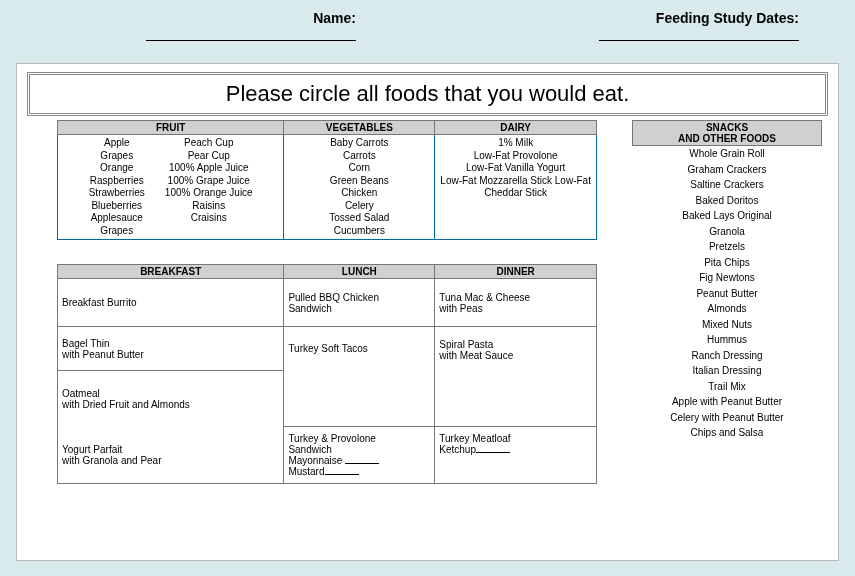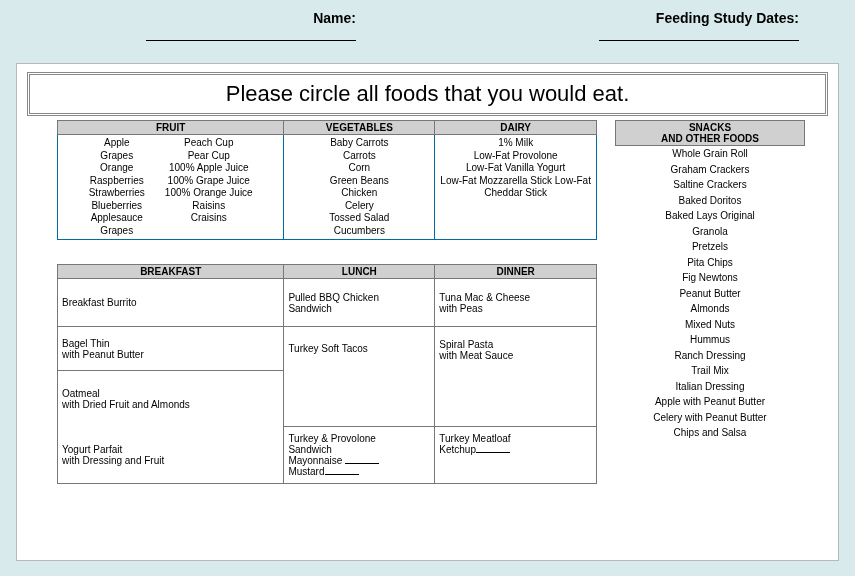--- a/index.html
+++ b/index.html
@@ -3,21 +3,21 @@
 <meta charset="utf-8">
 <style>
 * { box-sizing: border-box; margin: 0; padding: 0; }
 body { font-family: "Segoe UI", "Myriad Pro", Arial, sans-serif; background: #fff; width: 855px; }
 .page-bg { background: #d9eaec; padding: 6px; width: 855px; height: 576px; position: relative; }
 .header-row { display: flex; padding: 4px 50px 8px 50px; font-size: 14px; font-weight: 600; }
 .header-row .field { display: flex; align-items: flex-end; flex-direction: column; }
 .header-row .line { border-bottom: 1px solid #000; display: inline-block; height: 1.1em; }
 .white-card { background: #fff; border: 1px solid #b9b9b9; margin: 14px 10px; height: 498px; position: relative; }
 .instruction-banner { border: 3px double #888; margin: 8px 10px 4px 10px; text-align: center; font-size: 22px; padding: 6px 0; }
-.content-area { display: flex; padding: 0 46px 0 40px; gap: 18px; }
+.content-area { display: flex; padding: 0 46px 0 40px; gap: 35px; }
 .left-col { flex: 0 0 540px; }
 .right-col { flex: 0 0 190px; }
 .cat-table { width: 100%; border-collapse: collapse; font-size: 10px; table-layout: fixed; }
 .cat-table th { background: #d0d0d0; border: 1px solid #777; font-weight: bold; text-align: center; padding: 1px 0; }
 .cat-table td { border: 1px solid #0369a1; vertical-align: top; padding: 2px 4px; text-align: center; line-height: 1.25; }
 .fruit-cols { display: flex; justify-content: center; gap: 20px; }
 .fruit-cols > div { text-align: center; }
 .snacks-table { width: 100%; border-collapse: collapse; font-size: 10px; }
 .snacks-table th { background: #d0d0d0; border: 1px solid #777; font-weight: bold; text-align: center; padding: 1px 0; line-height: 1.1; }
 .snacks-table td { text-align: center; padding: 1px 0; line-height: 1.35; font-size: 10px; border-left: none; border-right: none; }
@@ -167,21 +167,21 @@
               <div class="twoline">
                 <div>Oatmeal</div>
                 <div>with Dried Fruit and Almonds</div>
               </div>
             </td>
           </tr>
           <tr class="r4">
             <td style="border-top:none;">
               <div class="twoline">
                 <div>Yogurt Parfait</div>
-                <div>with Dressing and Fruit</div>
+                <div>with Granola and Pear</div>
               </div>
             </td>
             <td style="vertical-align:top;">
               <div class="twoline">
                 <div>Turkey &amp; Provolone</div>
                 <div>Sandwich</div>
                 <div><span>Mayonnaise</span> <span class="blankline"></span></div>
                 <div><span>Mustard</span><span class="blankline"></span></div>
               </div>
             </td>
@@ -242,24 +242,24 @@
           <tr>
                 <td>Mixed Nuts</td>
               </tr>
           <tr>
                 <td>Hummus</td>
               </tr>
           <tr>
                 <td>Ranch Dressing</td>
               </tr>
           <tr>
+                <td>Italian Dressing</td>
+              </tr>
+          <tr>
                 <td>Trail Mix</td>
-              </tr>
-          <tr>
-                <td>Italian Dressing</td>
               </tr>
           <tr>
                 <td>Apple with Peanut Butter</td>
               </tr>
           <tr>
                 <td>Celery with Peanut Butter</td>
               </tr>
           <tr>
                 <td>Chips and Salsa</td>
               </tr>

